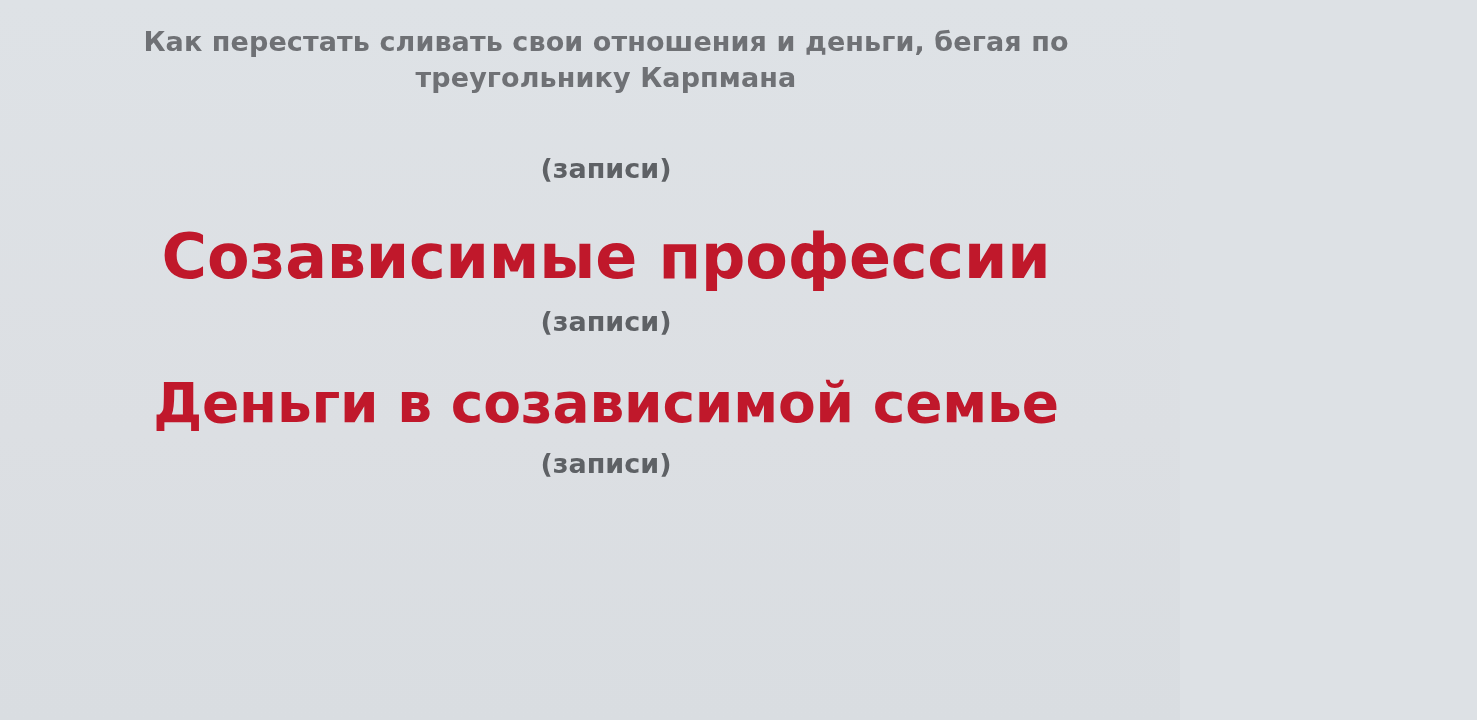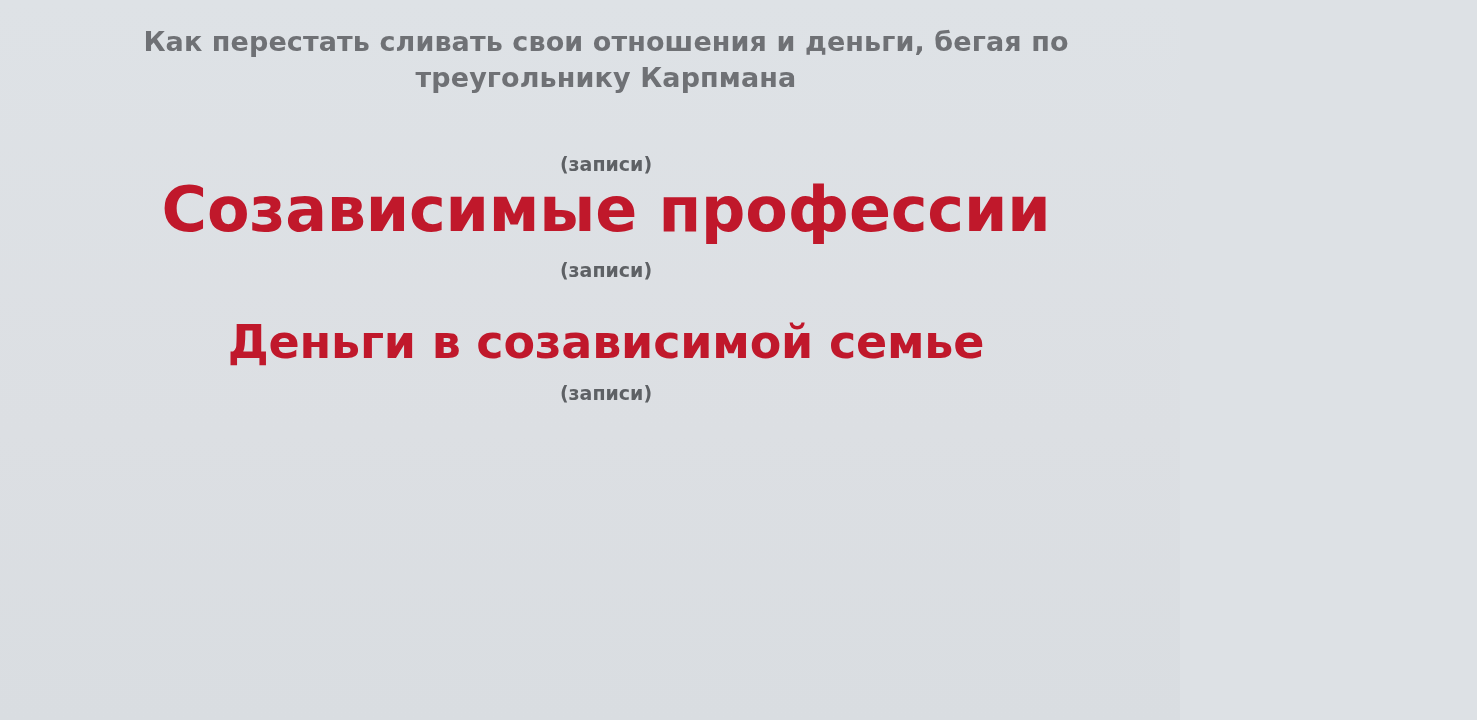--- a/index.html
+++ b/index.html
@@ -32,37 +32,37 @@
     font-size: 27px;
     font-weight: bold;
     line-height: 1.32;
     letter-spacing: 0.1px;
   }
   .block {
     width: 100%;
     text-align: center;
   }
   .block-1 { margin-top: 46px; }
-  .block-2 { }
+  .block-2 { margin-top: 38px; }
   .block-3 { margin-top: 36px; }
 
   .title-red {
     color: #c0182b;
     font-weight: bold;
     line-height: 1.12;
     letter-spacing: -0.2px;
   }
   .title-1 { font-size: 68px; }
   .title-2 { font-size: 62px; }
-  .title-3 { font-size: 46px; }
+  .title-3 { font-size: 55px; }
 
   .note {
     margin-top: 8px;
     color: #5e6165;
-    font-size: 19px;
+    font-size: 27px;
     font-weight: bold;
   }
   .note-1 { margin-top: 12px; }
   .note-2 { margin-top: 14px; }
   .note-3 { margin-top: 14px; }
 
   .corner-mark {
     position: absolute;
     top: 90px;
     right: 18px;

